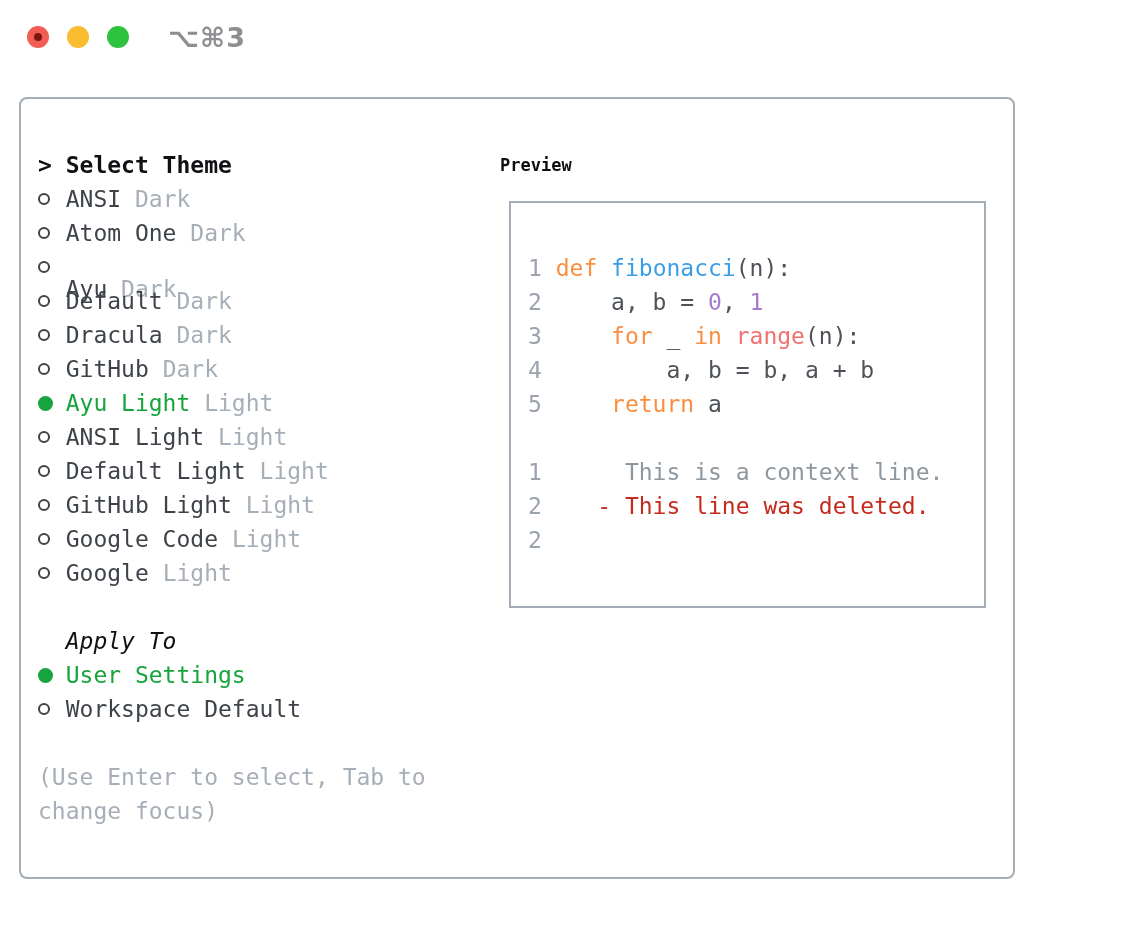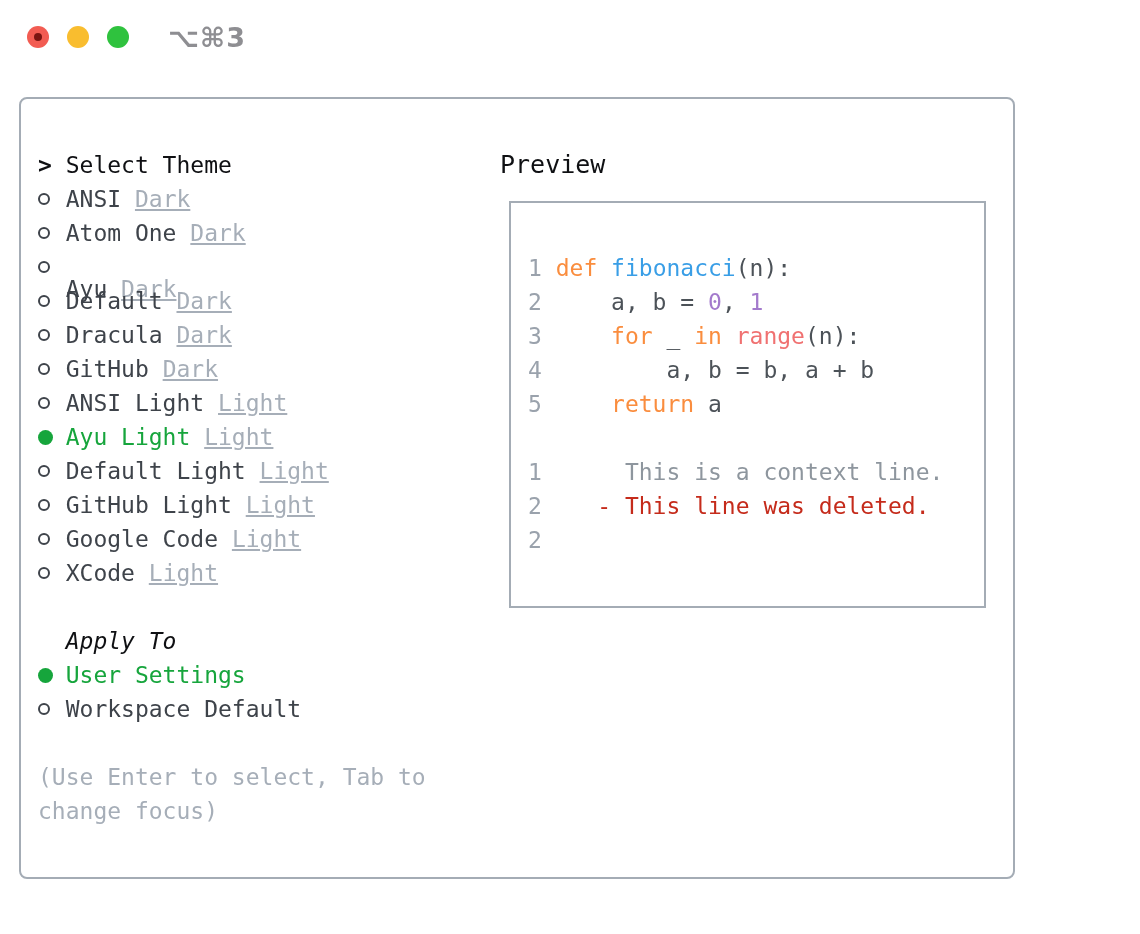--- a/index.html
+++ b/index.html
@@ -32,32 +32,32 @@
   .main-box{
     position:absolute; left:19px; top:97px; width:996px; height:782px; box-sizing:border-box;
     border:2px solid var(--panel-border); border-radius:8px; background:#fff;
   }
   .left-col{position:absolute; left:17px; top:49px; width:445px; font-size:23px; line-height:34px; color:var(--text-primary);}
   .row{display:flex; align-items:center; height:34px; white-space:pre;}
   .bullet{flex:none; width:2ch; display:flex; align-items:center;}
   .ring{width:12px; height:12px; border:2px solid var(--text-primary); border-radius:50%; box-sizing:border-box;}
   .dot{width:15px; height:15px; border-radius:50%; background:var(--accent-green);}
   .prompt{font-weight:bold; color:var(--text-heading);}
-  .hdr{font-weight:normal; color:var(--text-heading);}
+  .hdr{font-weight:bold; color:var(--text-heading);}
   .theme-name{color:var(--text-primary); white-space:pre;}
-  .theme-variant{color:var(--text-muted); white-space:pre;text-decoration:underline;}
+  .theme-variant{color:var(--text-muted); white-space:pre;}
   .sel .theme-name{color:var(--accent-green);}
   .apply-section{margin-top:34px;}
   .apply-title{color:var(--text-heading);font-style:italic;}
   .hint{margin-top:34px; color:var(--text-muted);}
   .hint div{height:34px; line-height:34px; white-space:pre;}
   
   .preview-hdr{
     position:absolute; left:479px; top:49px; height:34px; line-height:34px;
-    font-size:25px; font-weight:normal; color:var(--text-heading);
+    font-size:17px; font-weight:bold; color:var(--text-heading);
   }
   .preview-box{
     position:absolute; left:488px; top:102px; width:477px; height:407px; box-sizing:border-box;
     border:2px solid var(--panel-border); background:#fff;
     padding:48px 0 0 17px; font-size:23px; line-height:34px;
   }
   .code-row{display:flex; height:34px; line-height:34px; white-space:pre;}
   .lnum{flex:none; width:2ch; color:var(--line-number);}
   .tok{white-space:pre;}
   .tok-keyword{color:var(--keyword);}
@@ -90,26 +90,26 @@
         <span class="hdr">Select Theme</span>
       </div>
 
       <div id="theme-list">
           <div class="row"><span class="bullet"><span class="ring"></span></span><span style="white-space: pre;"><span class="theme-name">ANSI</span> <span class="theme-variant">Dark</span></span></div>
           <div class="row"><span class="bullet"><span class="ring"></span></span><span style="white-space: pre;"><span class="theme-name">Atom One</span> <span class="theme-variant">Dark</span></span></div>
           <div class="row"><span class="bullet"><span class="ring"></span></span><span style="white-space: pre; margin-top: 44px;"><span class="theme-name">Ayu</span> <span class="theme-variant">Dark</span></span></div>
           <div class="row"><span class="bullet"><span class="ring"></span></span><span style="white-space: pre;"><span class="theme-name">Default</span> <span class="theme-variant">Dark</span></span></div>
           <div class="row"><span class="bullet"><span class="ring"></span></span><span style="white-space: pre;"><span class="theme-name">Dracula</span> <span class="theme-variant">Dark</span></span></div>
           <div class="row"><span class="bullet"><span class="ring"></span></span><span style="white-space: pre;"><span class="theme-name">GitHub</span> <span class="theme-variant">Dark</span></span></div>
+          <div class="row sel"><span class="bullet"><span class="dot"></span></span><span style="white-space: pre;"><span class="theme-name">Ayu Light</span> <span class="theme-variant">Light</span></span></div>
           <div class="row"><span class="bullet"><span class="ring"></span></span><span style="white-space: pre;"><span class="theme-name">ANSI Light</span> <span class="theme-variant">Light</span></span></div>
-          <div class="row sel"><span class="bullet"><span class="dot"></span></span><span style="white-space: pre;"><span class="theme-name">Ayu Light</span> <span class="theme-variant">Light</span></span></div>
           <div class="row"><span class="bullet"><span class="ring"></span></span><span style="white-space: pre;"><span class="theme-name">Default Light</span> <span class="theme-variant">Light</span></span></div>
           <div class="row"><span class="bullet"><span class="ring"></span></span><span style="white-space: pre;"><span class="theme-name">GitHub Light</span> <span class="theme-variant">Light</span></span></div>
           <div class="row"><span class="bullet"><span class="ring"></span></span><span style="white-space: pre;"><span class="theme-name">Google Code</span> <span class="theme-variant">Light</span></span></div>
-          <div class="row"><span class="bullet"><span class="ring"></span></span><span style="white-space: pre;"><span class="theme-name">XCode</span> <span class="theme-variant">Light</span></span></div>
+          <div class="row"><span class="bullet"><span class="ring"></span></span><span style="white-space: pre;"><span class="theme-name">Google</span> <span class="theme-variant">Light</span></span></div>
         </div>
 
       <div class="apply-section">
         <div class="row">
           <span class="bullet"></span>
           <span class="apply-title">Apply To</span>
         </div>
         <div id="apply-list">
             <div class="row sel"><span class="bullet"><span class="dot"></span></span><span style="white-space: pre;"><span class="theme-name">User Settings</span></span></div>
             <div class="row"><span class="bullet"><span class="ring"></span></span><span style="white-space: pre;"><span class="theme-name">Workspace Default</span></span></div>

